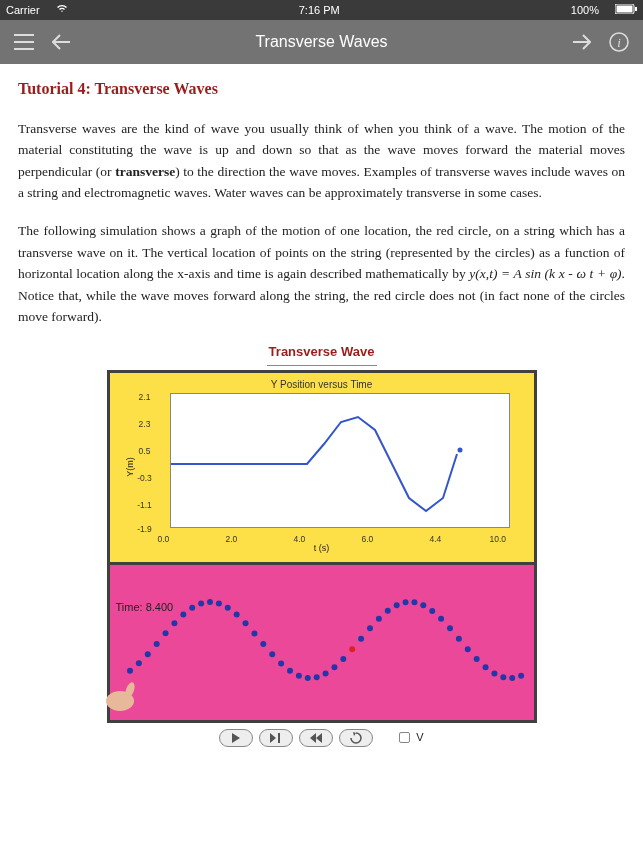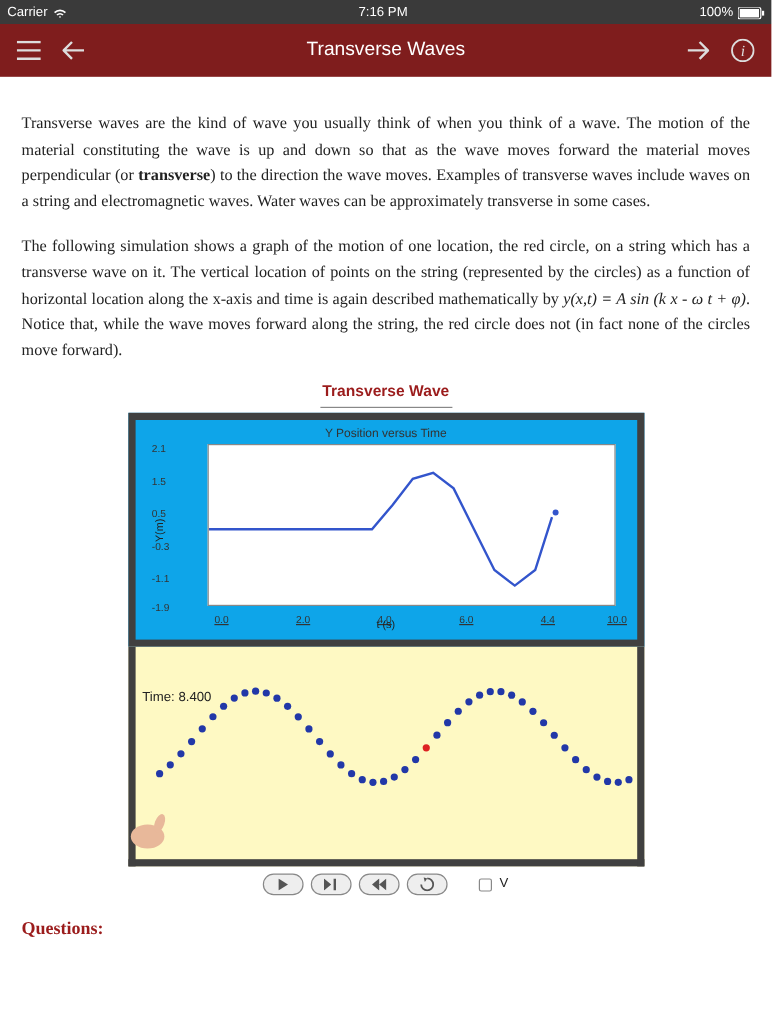--- a/index.html
+++ b/index.html
@@ -14,24 +14,24 @@
   height: 20px;
   background: #3a3a3a;
   color: #fff;
   font-family: -apple-system, Helvetica, Arial, sans-serif;
   font-size: 11px;
   display: flex;
   align-items: center;
   justify-content: space-between;
   padding: 0 6px;
 }
-.status-left, .status-right { display: flex; align-items: flex-end; gap: 4px; }
+.status-left, .status-right { display: flex; align-items: flex-start; gap: 16px; }
 .nav-bar {
   height: 44px;
-  background: #7f1d1d;
+  background: #737373;
   display: flex;
   align-items: center;
   justify-content: space-between;
   padding: 0 14px;
   color: #fff;
   font-family: -apple-system, Helvetica, Arial, sans-serif;
 }
 .nav-left, .nav-right { display: flex; align-items: center; gap: 18px; }
 .nav-title { font-size: 16px; font-weight: 400; }
 .icon { display: inline-flex; align-items: center; justify-content: center; }
@@ -48,25 +48,25 @@
   margin-bottom: 10px;
 }
 .para { text-align: justify; margin-bottom: 14px; margin-top: 16px; }
 .bold { font-weight: bold; }
 .italic { font-style: italic; }
 .sim-wrap { display: flex; flex-direction: column; align-items: center; margin: 8px 0 16px; }
 .sim-title { color: #9b1c1c; font-weight: bold; font-size: 13px; font-family: -apple-system, Helvetica, Arial, sans-serif; margin-bottom: 2px; }
 .sim-underline { width: 110px; height: 1px; background: #888; margin-bottom: 4px; }
 .chart-box, .anim-box {
   width: 430px;
-  border: 6px solid #404040;
-  background: #0ea5e9;
+  border: 3px solid #404040;
+  background: #fde047;
 }
 .chart-box { height: 195px; position: relative; }
-.anim-box { height: 183px; border-top: none; position: relative; background: #fef9c3; }
+.anim-box { height: 158px; border-top: none; position: relative; background: #ec4899; }
 .chart-inner {
   position: absolute;
   left: 60px; top: 20px;
   width: 340px; height: 135px;
   background: #fff;
   border: 1px solid #888;
 }
 .chart-title-small {
   position: absolute;
   top: 4px; left: 0; right: 0;
@@ -88,22 +88,22 @@
   text-align: center;
   font-size: 9px;
   font-family: Arial, sans-serif;
 }
 .ytick, .xtick {
   position: absolute;
   font-size: 8.5px;
   font-family: Arial, sans-serif;
   color: #333;
 }
-.ytick { right: 374px; text-align: left; width: 30px; }
-.xtick { top: 160px; text-align: right; width: 30px; text-decoration: underline; }
+.ytick { right: 374px; text-align: center; width: 30px; }
+.xtick { top: 160px; text-align: left; width: 30px; }
 .anim-time {
   position: absolute;
   left: 6px; top: 34px;
   font-size: 11px;
   font-family: Arial, sans-serif;
   color: #222;
 }
 .controls {
   display: flex;
   gap: 6px;
@@ -183,20 +183,21 @@
     <span class="icon">
       <svg width="20" height="20" viewBox="0 0 20 20">
           <circle cx="10" cy="10" r="9" fill="none" stroke="#ddd" stroke-width="1.5"></circle>
           <text x="10" y="15" text-anchor="middle" font-family="Georgia" font-style="italic" font-size="13" fill="#ddd">i</text>
         </svg>
     </span>
   </div>
 </div>
 
 <div class="content">
+  <div class="tutorial-title">Tutorial 4: Transverse Waves</div>
 
   <p class="para">
     <span>Transverse waves are the kind of wave you usually think of when you think of a wave. The motion of the material constituting the wave is up and down so that as the wave moves forward the material moves perpendicular (or </span><span class="bold">transverse</span><span>) to the direction the wave moves. Examples of transverse waves include waves on a string and electromagnetic waves. Water waves can be approximately transverse in some cases.</span>
   </p>
 
   <p class="para">
     <span>The following simulation shows a graph of the motion of one location, the red circle, on a string which has a transverse wave on it. The vertical location of points on the string (represented by the circles) as a function of horizontal location along the x-axis and time is again described mathematically by </span><span class="italic">y(x,t) = A sin (k x - ω t + φ)</span><span>. Notice that, while the wave moves forward along the string, the red circle does not (in fact none of the circles move forward).</span>
   </p>
 
   <div class="sim-wrap">
@@ -206,21 +207,21 @@
     <div class="chart-box">
       <div class="chart-title-small">Y Position versus Time</div>
       <div class="ylabel">Y(m)</div>
       <div class="chart-inner">
         <svg width="340" height="135" viewBox="0 0 340 135">
           <path d="M 0 70 L 136 70 L 153 50 L 170 28 L 187 23 L 204 36 L 221 70 L 238 104 L 255 117 L 272 104 L 286 60" stroke="#3355cc" stroke-width="2" fill="none"></path>
           <circle cx="289" cy="56" r="2.5" fill="#3355cc"></circle>
         </svg>
       </div>
       <span class="ytick" style="top:18px">2.1</span>
-      <span class="ytick" style="top:45px">1.5</span>
+      <span class="ytick" style="top:45px">2.3</span>
       <span class="ytick" style="top:72px">0.5</span>
       <span class="ytick" style="top:99px">-0.3</span>
       <span class="ytick" style="top:126px">-1.1</span>
       <span class="ytick" style="top:150px">-1.9</span>
       <span class="xtick" style="left:48px">0.0</span>
       <span class="xtick" style="left:116px">2.0</span>
       <span class="xtick" style="left:184px">4.0</span>
       <span class="xtick" style="left:252px">6.0</span>
       <span class="xtick" style="left:320px">4.4</span>
       <span class="xtick" style="left:380px">10.0</span>
@@ -307,14 +308,13 @@
             <path d="M6 1 A5 5 0 1 1 1 6" stroke="#555" fill="none" stroke-width="1.5"></path>
             <path d="M3 0 L6 1 L4 4 Z" fill="#555"></path>
           </svg>
       </div>
       <span style="width:14px"></span>
       <span style="display:inline-block;width:11px;height:11px;border:1px solid #888;border-radius:2px;background:#fff"></span>
       <span>V</span>
     </div>
   </div>
 
-  <div class="questions-h">Questions:</div>
 </div>
 
 </body></html>

